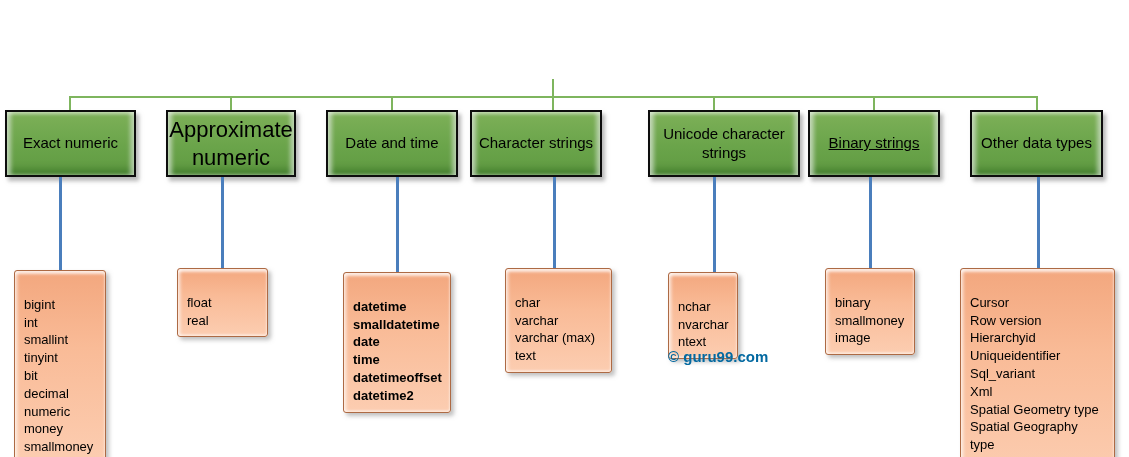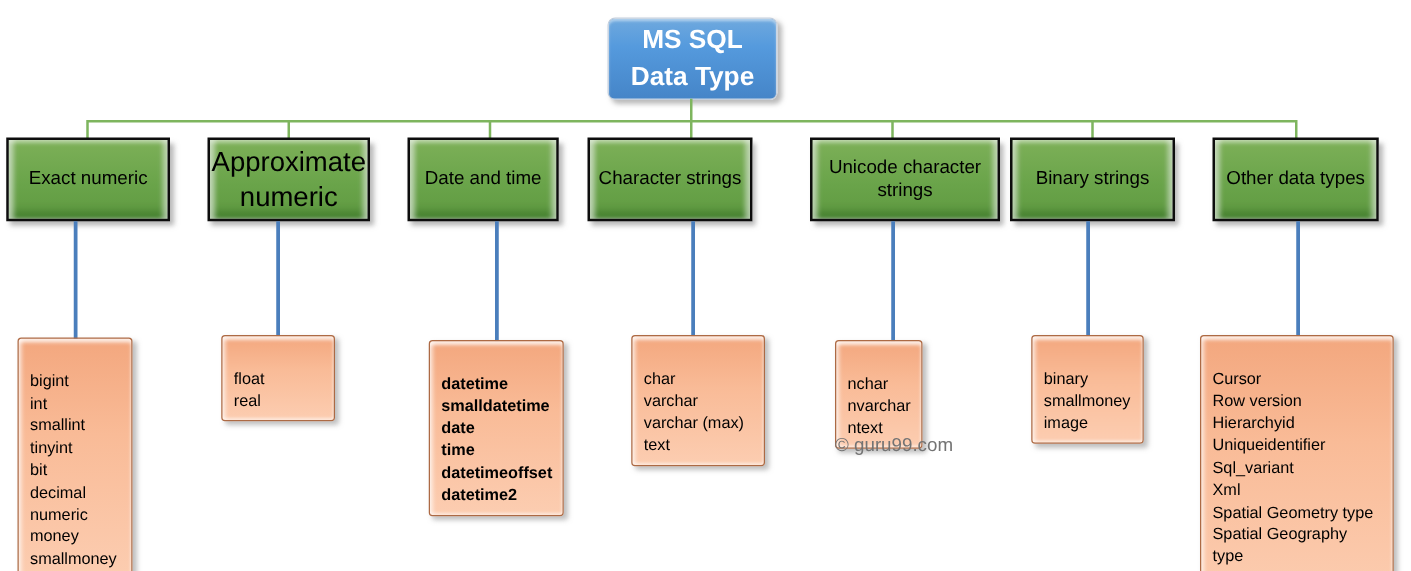--- a/index.html
+++ b/index.html
@@ -77,24 +77,24 @@
     align-items: center;
     justify-content: center;
     text-align: center;
     font-size: 15px;
     line-height: 1.25;
     box-sizing: border-box;
     padding: 2px 6px;
   }
   .c1 .cat-box { left: 5px;   width: 131px; }
   .c2 .cat-box { left: 166px; width: 130px; font-size: 22px; }
-  .c3 .cat-box { left: 326px; width: 121px; }
+  .c3 .cat-box { left: 326px; width: 132px; }
   .c4 .cat-box { left: 470px; width: 132px; }
   .c5 .cat-box { left: 648px; width: 152px; }
-  .c6 .cat-box { left: 808px; width: 132px; }
+  .c6 .cat-box { left: 808px; width: 132px; text-decoration: underline; }
   .c7 .cat-box { left: 970px; width: 133px; }
 
   
   .leaf-box {
     position: absolute;
     background: linear-gradient(180deg, #f3a77e 0%, var(--leaf-fill, #f9bb97) 40%, #fccdb1 100%);
     border: 1px solid #ad6a44;
     border-radius: 3px;
     box-shadow:
       inset 0 3px 3px rgba(255,255,255,.75),
@@ -114,33 +114,29 @@
   .c4 .leaf-box { left: 505px; top: 268px; width: 107px;  }
   .c5 .leaf-box { left: 668px; top: 272px; width: 70px;  }
   .c6 .leaf-box { left: 825px; top: 268px; width: 90px;  }
   .c7 .leaf-box { left: 960px; top: 268px; width: 155px; }
 
   
   .watermark {
     position: absolute;
     left: 668px; top: 348px;
     font-size: 15px;
-    font-weight: normal;
-    color: #737373;
+    font-weight: bold;
+    color: #0369a1;
   }
 </style>
 </head>
 <body>
 
 <div class="canvas">
 
-  <div class="root-box">
-    <span>MS SQL
-Data Type</span>
-  </div>
 
   <div class="vline-green root-drop"></div>
   <div class="hline-green tree-bar"></div>
   <div class="vline-green drop d1"></div>
   <div class="vline-green drop d2"></div>
   <div class="vline-green drop d3"></div>
   <div class="vline-green drop d4"></div>
   <div class="vline-green drop d5"></div>
   <div class="vline-green drop d6"></div>
   <div class="vline-green drop d7"></div>

